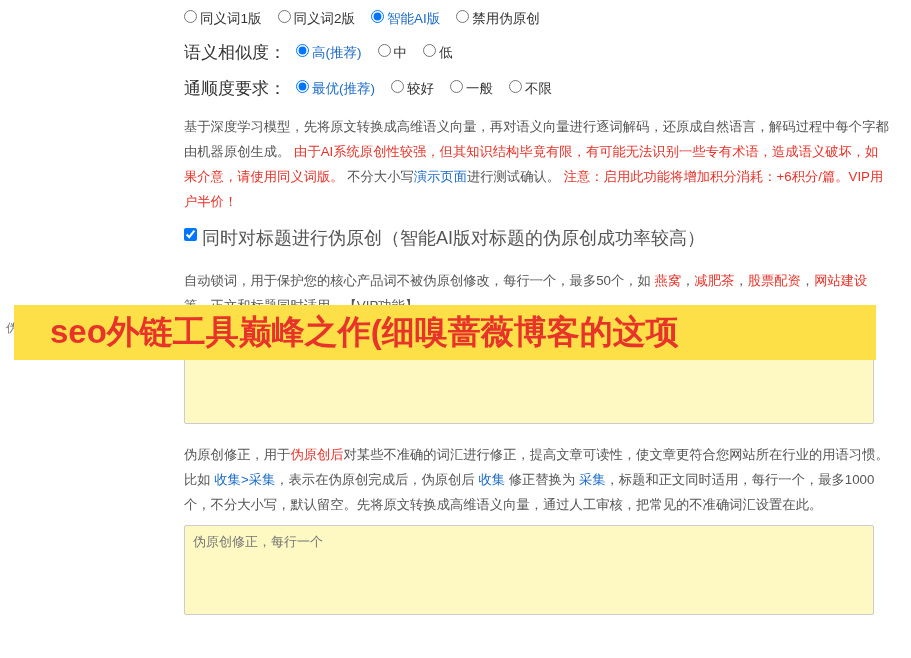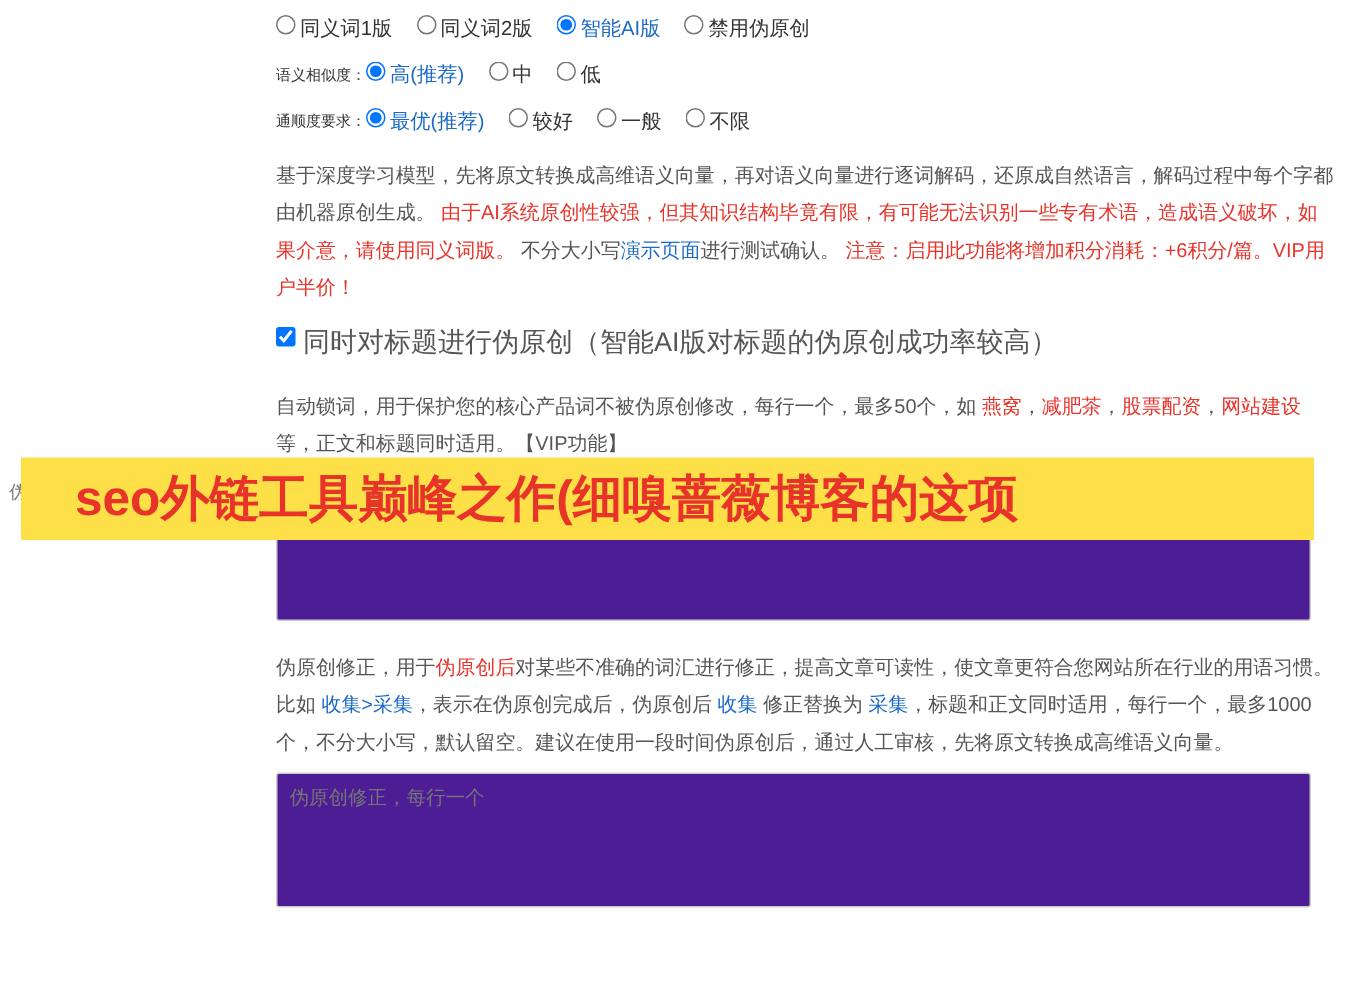--- a/index.html
+++ b/index.html
@@ -52,22 +52,23 @@
   }
   .radio-opt.sel label {
     color: #1b6ac9;
   }
   .form-line {
     display: flex;
     align-items: center;
     margin-top: 13px;
   }
   .form-label {
-    font-size: 10px;
+    font-size: 17px;
     color: #333;
+    margin-right: 10px;
     white-space: nowrap;
   }
   .desc {
     margin-top: 14px;
     line-height: 25px;
     font-size: 13.3px;
     color: #555;
     width: 706px;
   }
   .red {
@@ -109,21 +110,21 @@
     margin-top: 8px;
     width: 690px;
     border: 1px solid #cccccc;
     border-radius: 2px;
     padding: 7px 8px;
     font-family: "Liberation Sans", sans-serif;
     font-size: 13px;
     color: #888;
     resize: none;
     box-sizing: border-box;
-    background: #4c1d95;
+    background: #fef9c3;
     outline: none;
   }
   #lock-words-textarea {
     height: 98px;
   }
   #correct-words-textarea {
     height: 90px;
   }
   
   .ghost-label {
@@ -238,21 +239,21 @@
       <span>等，正文和标题同时适用。【VIP功能】</span>
     </div>
 
     <textarea class="box" id="lock-words-textarea" placeholder="自动锁词，每行一个" style=""></textarea>
 
     <div class="para">
       <span>伪原创修正，用于</span><span class="kw">伪原创后</span><span>对某些不准确的词汇进行修正，提高文章可读性，使文章更符合您网站所在行业的用语习惯。比如</span>
       <span class="kw-blue">收集&gt;采集</span><span>，表示在伪原创完成后，伪原创后</span>
       <span class="kw-blue">收集</span>
       <span>修正替换为</span>
-      <span class="kw-blue">采集</span><span>，标题和正文同时适用，每行一个，最多1000个，不分大小写，默认留空。建议在使用一段时间伪原创后，通过人工审核，先将原文转换成高维语义向量。</span>
+      <span class="kw-blue">采集</span><span>，标题和正文同时适用，每行一个，最多1000个，不分大小写，默认留空。先将原文转换成高维语义向量，通过人工审核，把常见的不准确词汇设置在此。</span>
     </div>
 
     <textarea class="box" id="correct-words-textarea" placeholder="伪原创修正，每行一个" style=""></textarea>
 
   </div>
 
   <div class="overlay-band">
     <span class="overlay-text">seo外链工具巅峰之作(细嗅蔷薇博客的这项</span>
   </div>
 

